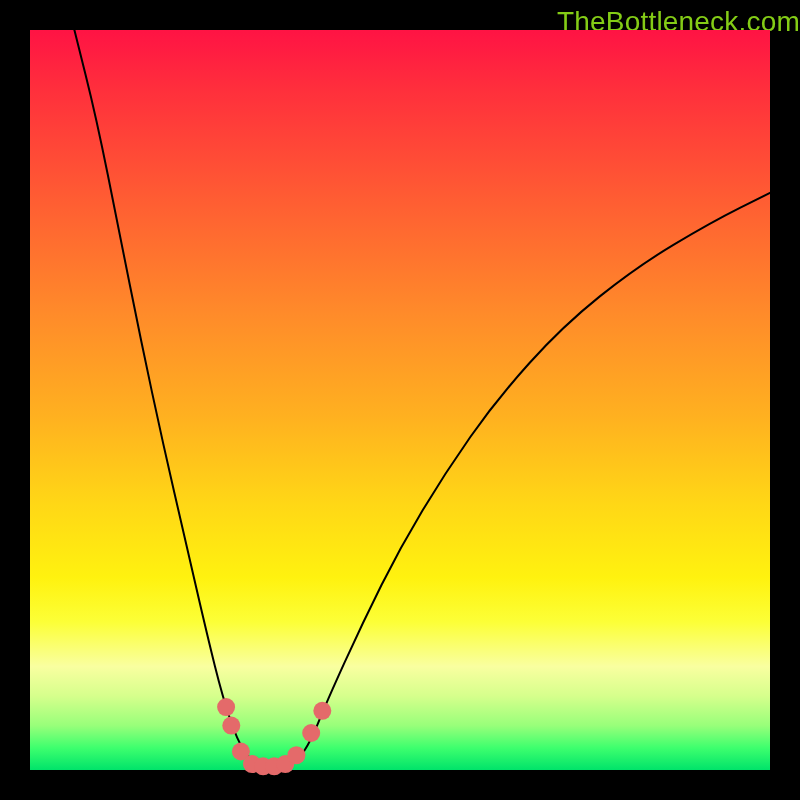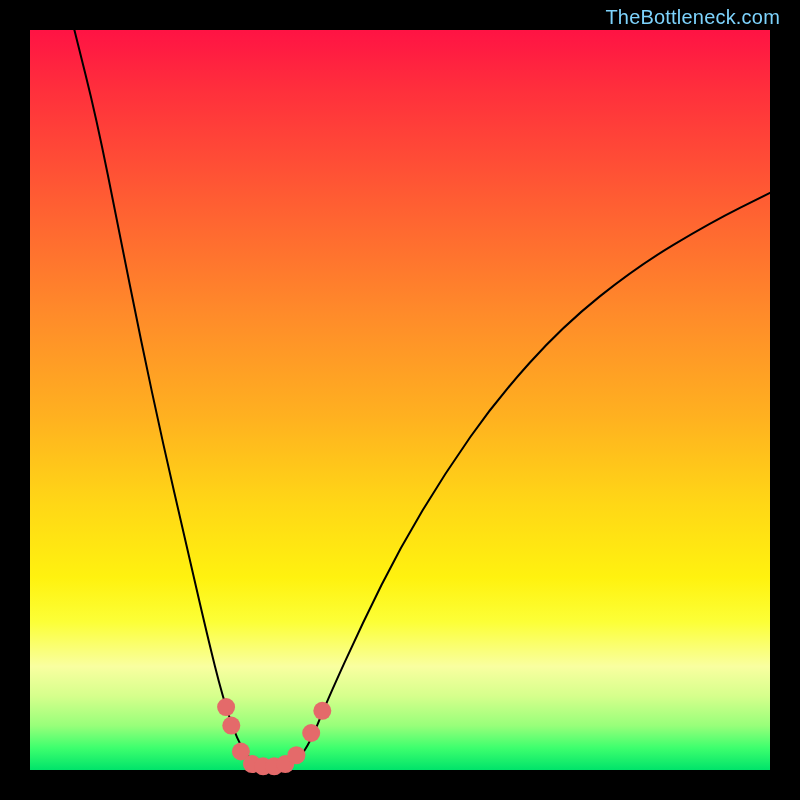--- a/index.html
+++ b/index.html
@@ -12,24 +12,24 @@
   }
   .frame {
     position: relative;
     width: 800px;
     height: 800px;
     background: #000;
   }
   .watermark {
     position: absolute;
     top: 6px;
-    right: 20px;
-    font-size: 20px;
+    right: 0;
+    font-size: 28px;
     font-weight: 500;
-    color: #7dd3fc;
+    color: #84cc16;
     font-family: Arial, Helvetica, sans-serif;
     letter-spacing: 0.2px;
   }
   .plot {
     position: absolute;
     left: 30px;
     top: 30px;
     width: 740px;
     height: 740px;
     

